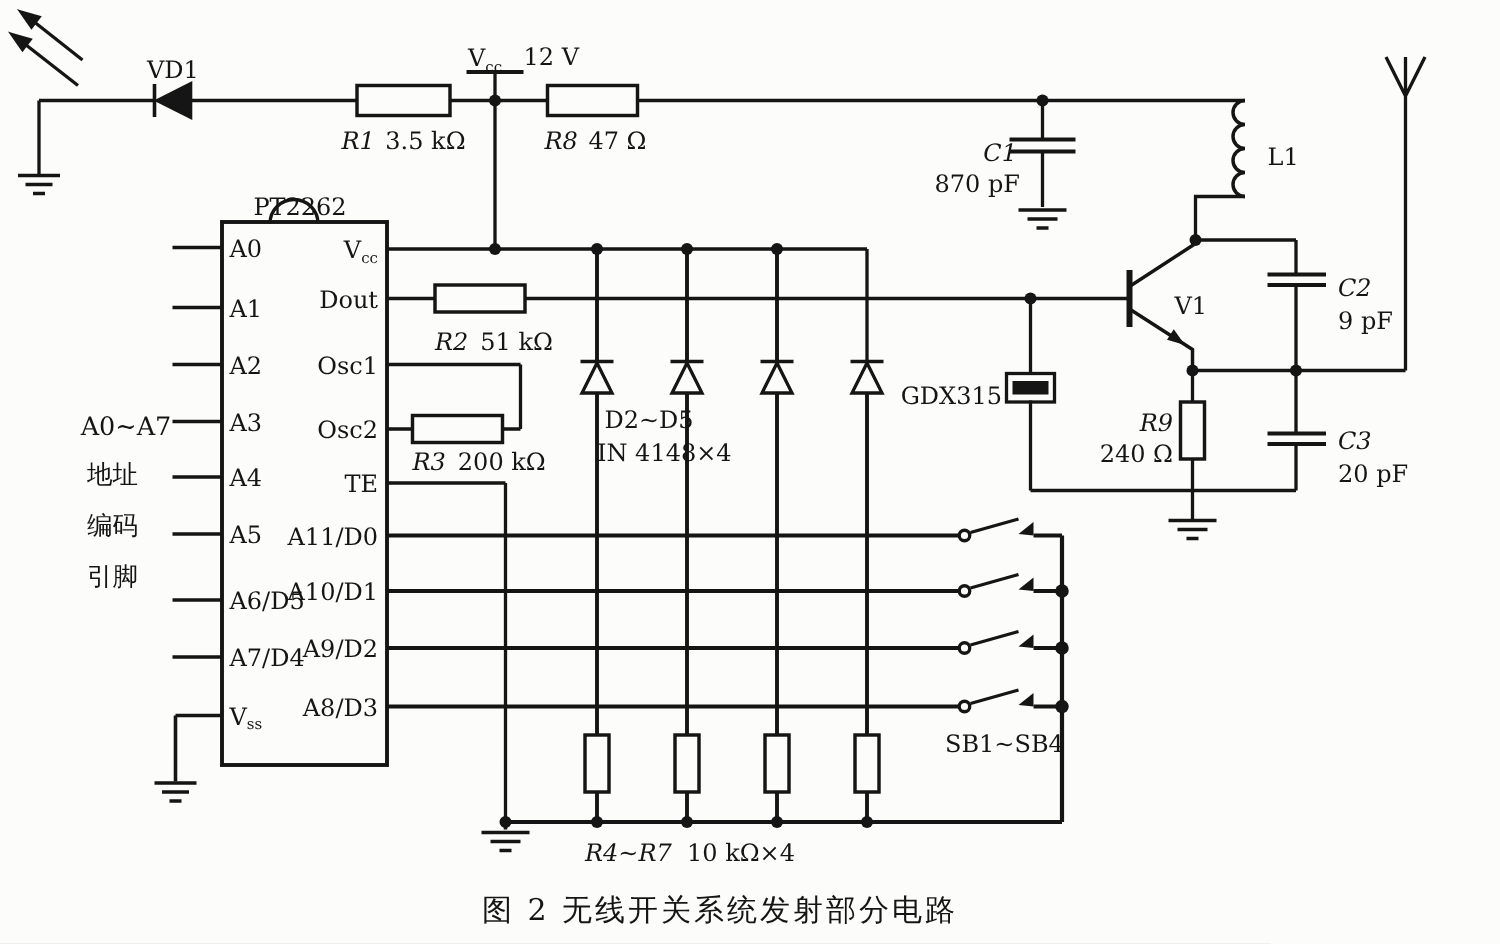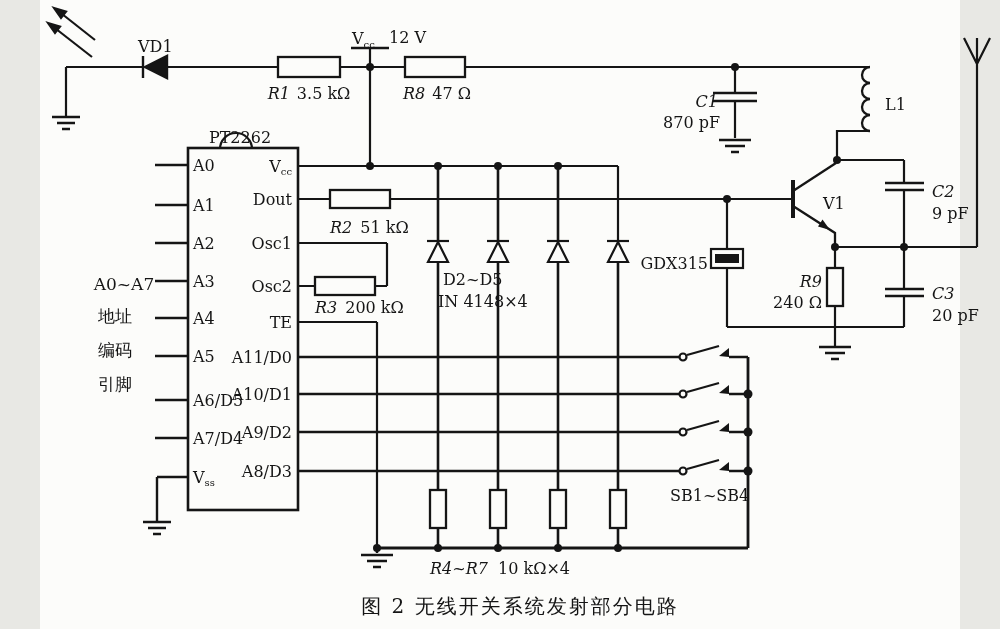--- a/index.html
+++ b/index.html
@@ -1,16 +1,16 @@
 <!DOCTYPE html>
 <html><head>
 <meta charset="utf-8">
 <style>
   html,body{margin:0;padding:0;background:#e8e8e4;}
-  #page{width:920px;height:629px;background:#fcfcfa;position:relative;margin:0 auto;
+  #page{width:1000px;height:629px;background:#fcfcfa;position:relative;margin:0 auto;
         font-family:"DejaVu Serif", serif;}
   svg{position:absolute;left:0;top:0;}
   text{fill:#151515;}
   .lbl{font-size:16px;}
   .cap{font-size:20px;letter-spacing:2px;}
   .cn{font-size:17px;}
   .it{font-style:italic;}
   .sub{font-size:10px;}
 </style>
 </head>

